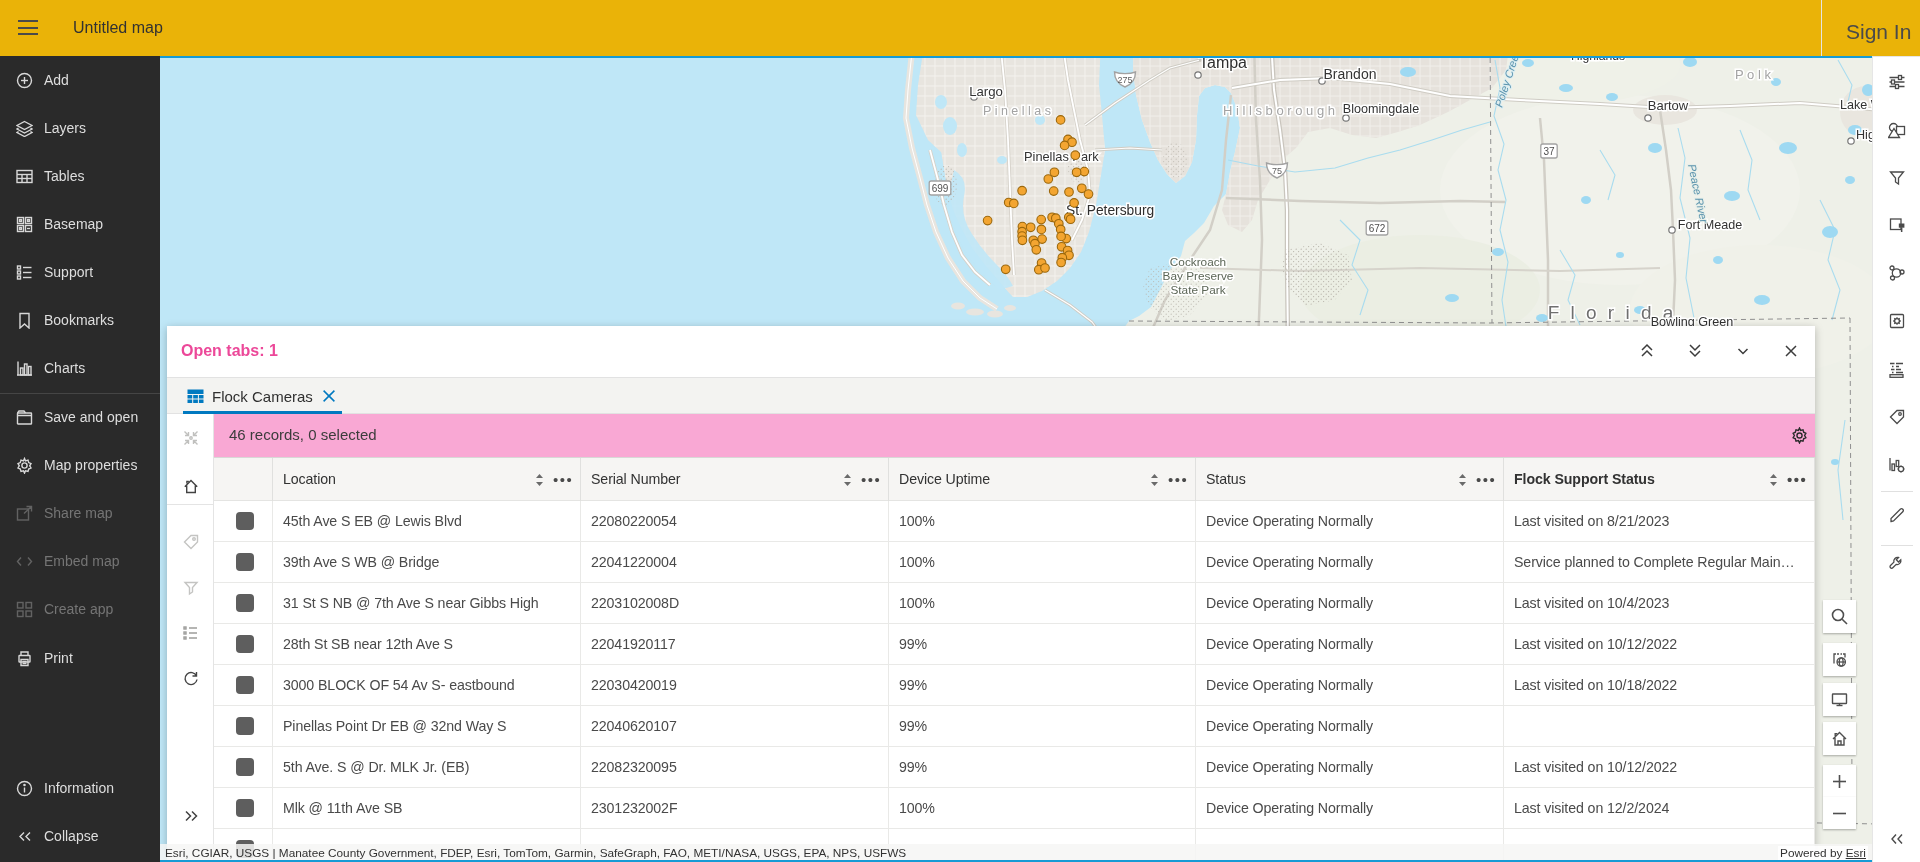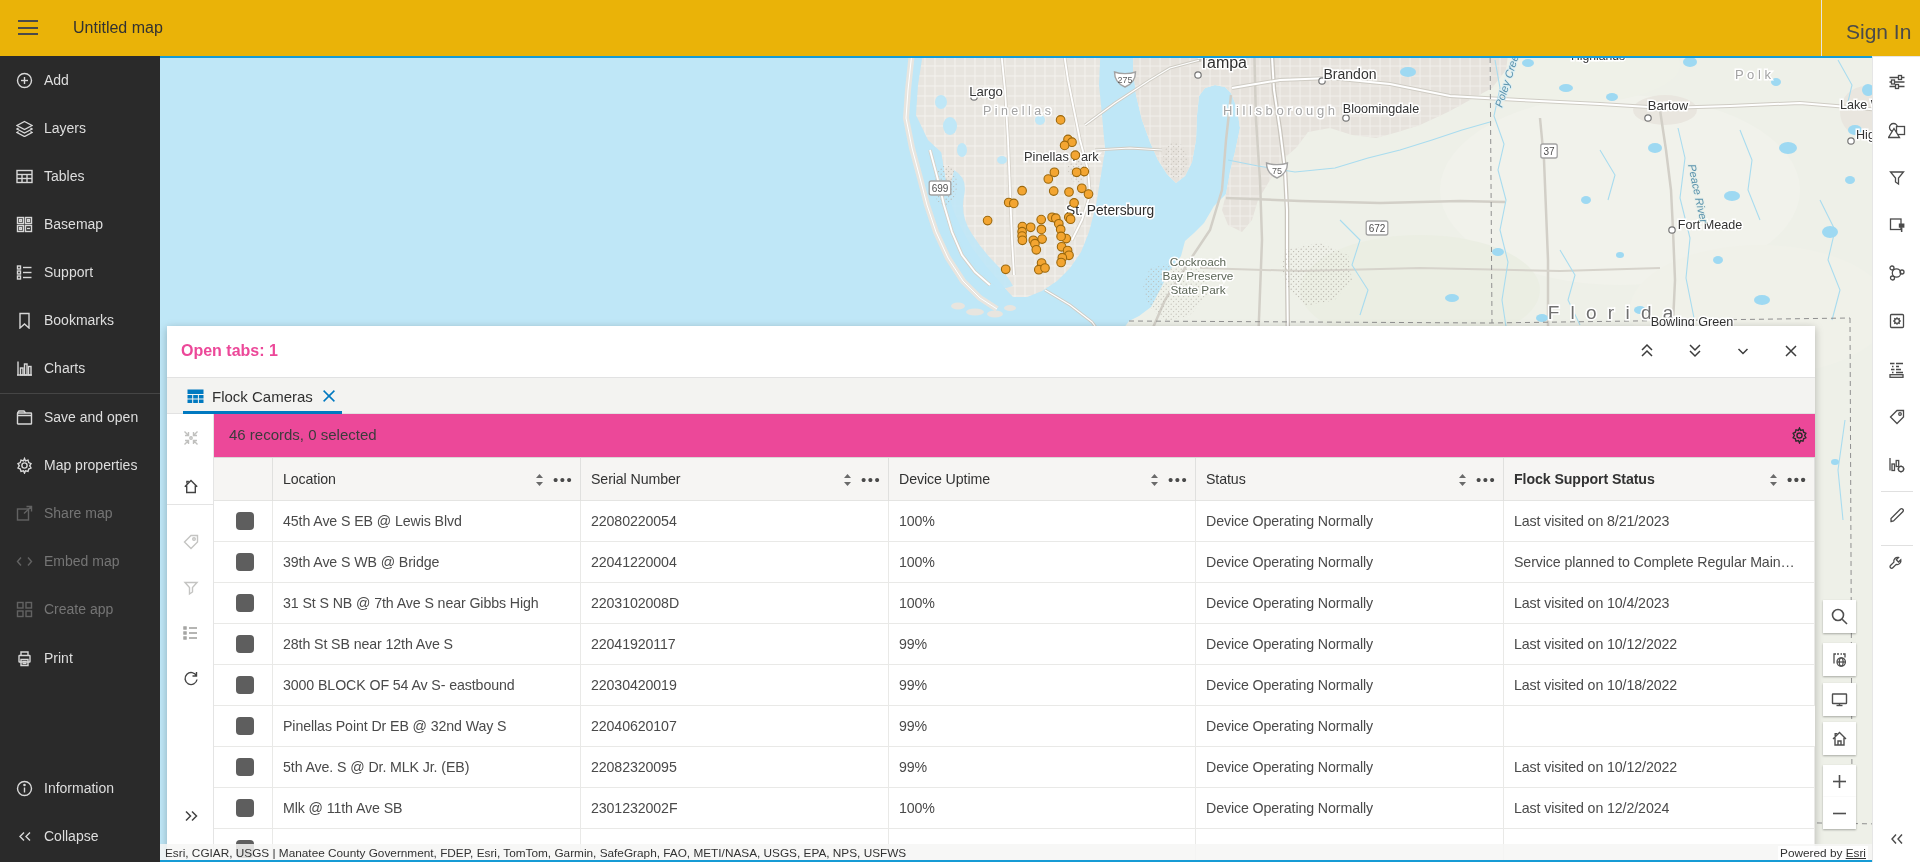--- a/index.html
+++ b/index.html
@@ -47,21 +47,21 @@
 #panel { position:absolute; left:167px; top:326px; width:1648px; height:536px; background:#fff; box-shadow:0 2px 8px rgba(0,0,0,0.25); z-index:15; }
 #ptitle { position:absolute; left:14px; top:16px; font-size:16px; font-weight:bold; color:#ec4899; }
 .phbtn { position:absolute; top:17px; width:18px; height:18px; }
 #phdr-div { position:absolute; left:0; top:51px; width:1648px; height:1px; background:#e2e2e2; }
 #tabstrip { position:absolute; left:0; top:52px; width:1648px; height:36px; background:#f3f3f1; border-bottom:1px solid #e2e2e2; }
 #tab { position:absolute; left:16px; top:0; width:159px; height:36px; }
 #tab svg.ticon { position:absolute; left:4px; top:10px; }
 #tab .tlbl { position:absolute; left:29px; top:10px; font-size:15px; color:#2f2f2f; }
 #tab .tclose { position:absolute; left:139px; top:11px; width:14px; height:14px; }
 #tab-underline { position:absolute; left:16px; top:85px; width:159px; height:3px; background:#0079c0; }
-#ttoolbar { position:absolute; left:0; top:88px; width:1648px; height:43px; background:#ec4899; }
+#ttoolbar { position:absolute; left:0; top:88px; width:1648px; height:43px; background:#f9a8d4; }
 #trecords { position:absolute; left:62px; top:12px; font-size:15px; color:#3c3c3c; }
 #tgear { position:absolute; left:1624px; top:101px; width:17px; height:17px; }
 #lstrip { position:absolute; left:0; top:88px; width:47px; height:448px; background:#fff; border-right:1px solid #e4e4e4; }
 .ls-ic { position:absolute; left:15px; width:18px; height:18px; }
 #ls-div { position:absolute; left:0px; top:178px; width:47px; height:1px; background:#e4e4e4; }
 
 
 #ttable { position:absolute; left:47px; top:131px; width:1601px; height:405px; overflow:hidden; }
 #thead { position:absolute; left:0; top:0; width:1601px; height:44px; background:#f6f5f3; border-top:1px solid #d8d8d6; border-bottom:1px solid #e4e4e2; }
 .hcell { position:absolute; top:0; height:44px; border-right:1px solid #e0e0de; }

